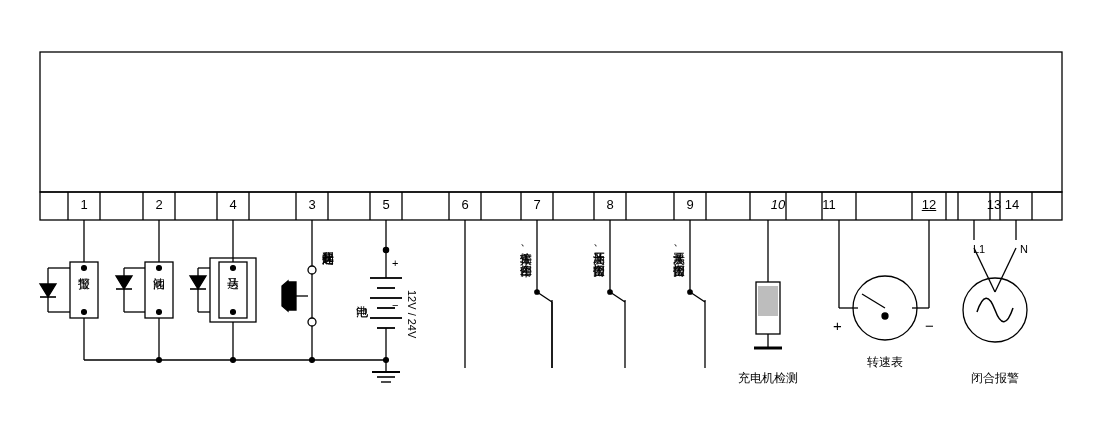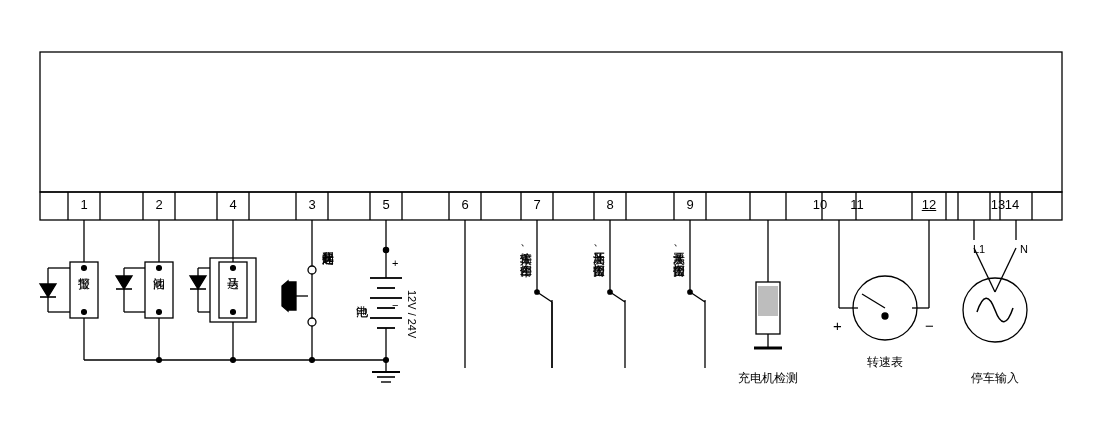--- a/index.html
+++ b/index.html
@@ -231,43 +231,43 @@
 
   <div class="lbl term-num" style="left:68px; top:198px; width:32px;">1</div>
   <div class="lbl term-num" style="left:143px; top:198px; width:32px;">2</div>
   <div class="lbl term-num" style="left:217px; top:198px; width:32px;">4</div>
   <div class="lbl term-num" style="left:296px; top:198px; width:32px;">3</div>
   <div class="lbl term-num" style="left:370px; top:198px; width:32px;">5</div>
   <div class="lbl term-num" style="left:449px; top:198px; width:32px;">6</div>
   <div class="lbl term-num" style="left:521px; top:198px; width:32px;">7</div>
   <div class="lbl term-num" style="left:594px; top:198px; width:32px;">8</div>
   <div class="lbl term-num" style="left:674px; top:198px; width:32px;">9</div>
-  <div class="lbl term-num" style="left:792px; top:198px; width:56px;">10</div>
-  <div class="lbl term-num" style="left:822px; top:198px; width:14px;padding-left:28px;">11</div>
+  <div class="lbl term-num" style="left:750px; top:198px; width:56px;font-style:italic;">10</div>
+  <div class="lbl term-num" style="left:822px; top:198px; width:14px;">11</div>
   <div class="lbl term-num" style="left:912px; top:198px; width:34px;text-decoration:underline;">12</div>
-  <div class="lbl term-num" style="left:958px; top:198px; width:32px;padding-left:24px;">13</div>
+  <div class="lbl term-num" style="left:978px; top:198px; width:32px;">13</div>
   <div class="lbl term-num" style="left:1000px; top:198px; width:24px;">14</div>
 
   <div class="boxlabel" style="left:78px; top:268px;">报警</div>
   <div class="boxlabel" style="left:153px; top:268px;">油阀</div>
   <div class="boxlabel" style="left:227px; top:268px;">马达</div>
   <div class="boxlabel" style="left:322px; top:243px;">远程开起油阀</div>
   <div class="boxlabel" style="left:356px; top:296px;">电池</div>
 
   <div class="lbl tiny" style="left:392px; top:258px;">+</div>
   <div class="lbl tiny" style="left:392px; top:300px;">−</div>
   <div class="lbl vert-small" style="left:406px; top:290px;">12V / 24V</div>
 
   <div class="boxlabel" style="left:520px; top:243px;">停车输入、闭合停车</div>
   <div class="boxlabel" style="left:593px; top:243px;">油压开关、闭合报警</div>
   <div class="boxlabel" style="left:673px; top:243px;">水温开关、闭合报警</div>
 
   <div class="lbl cap" style="left:718px; top:372px; width:100px;text-align:center;">充电机检测</div>
   <div class="lbl cap" style="left:847px; top:356px; width:76px;">转速表</div>
-  <div class="lbl cap" style="left:945px; top:372px; width:100px;">停车输入</div>
+  <div class="lbl cap" style="left:945px; top:372px; width:100px;">闭合报警</div>
 
   <div class="lbl" style="left:833px; top:318px; font-size:15px;">+</div>
   <div class="lbl" style="left:925px; top:318px; font-size:15px;">−</div>
 
   <div class="lbl tiny" style="left:957px; top:244px;padding-left:16px;">L1</div>
   <div class="lbl tiny" style="left:1020px; top:244px;">N</div>
 
 </div>
 
 </body></html>

